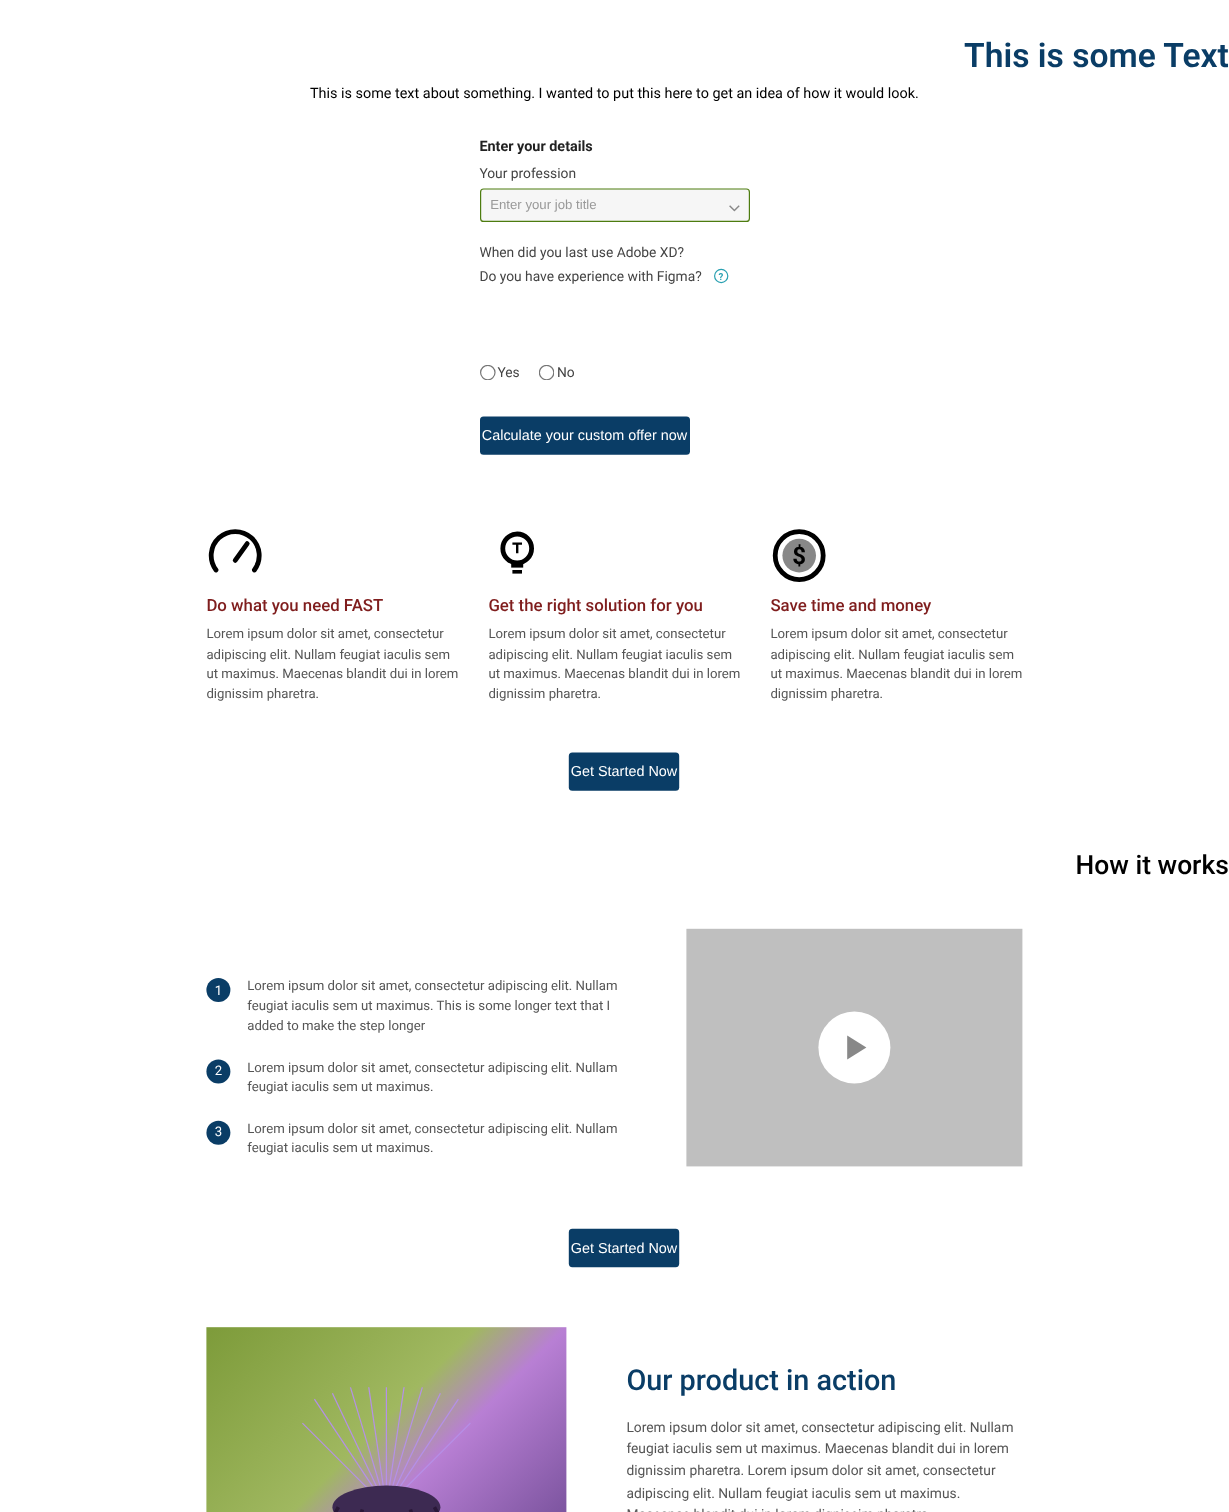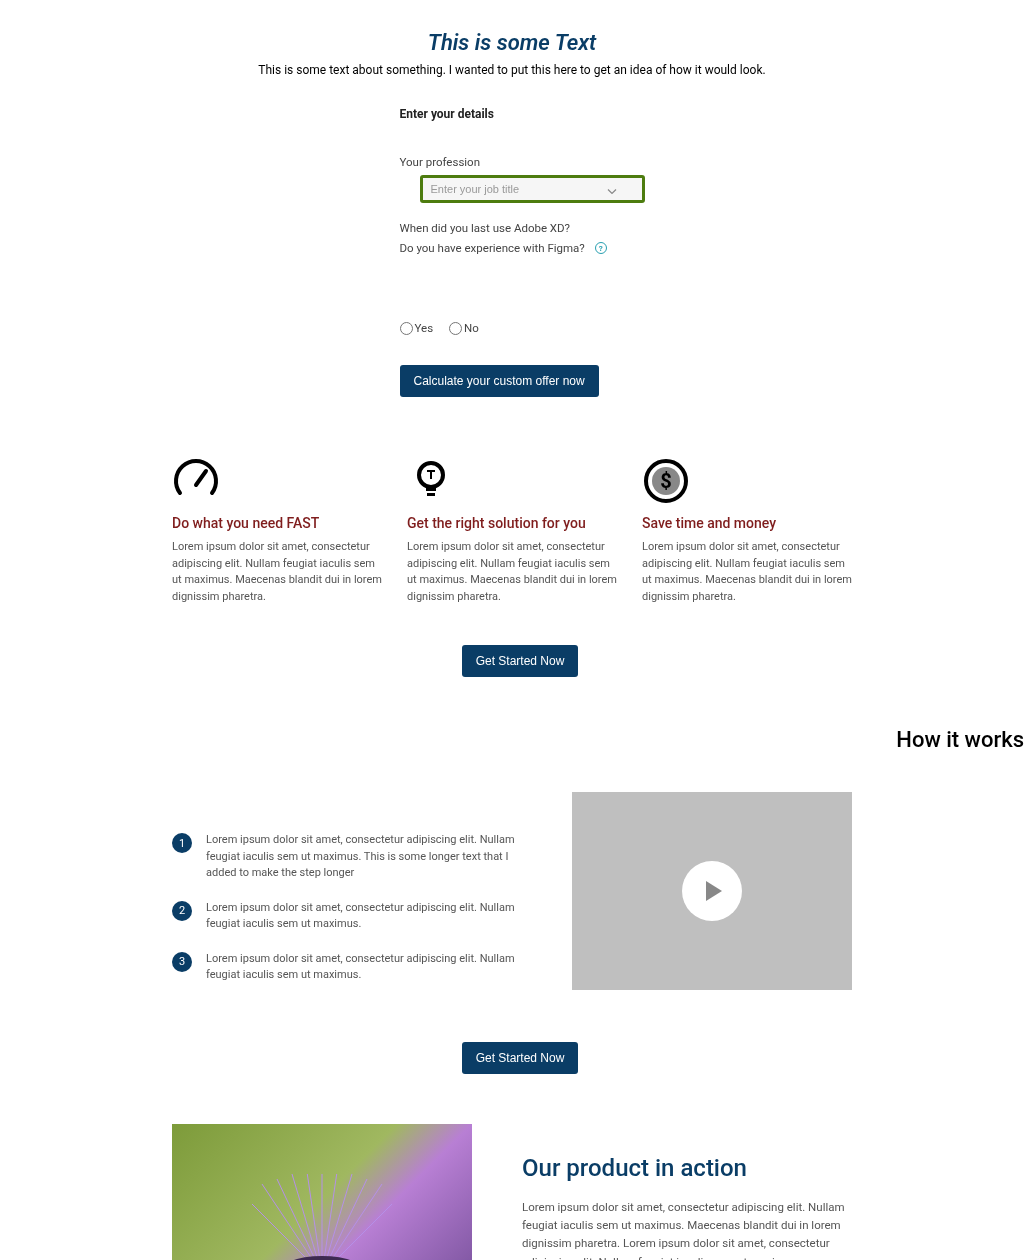--- a/index.html
+++ b/index.html
@@ -4,63 +4,61 @@
 <style>
   * { box-sizing: border-box; }
   body {
     margin: 0;
     font-family: -apple-system, BlinkMacSystemFont, "Segoe UI", Roboto, "Helvetica Neue", Arial, sans-serif;
     background: #fff;
     color: #333;
     width: 1024px;
   }
   .hero-title {
-    text-align: center;
+    text-align: right;
     color: #0a3d66;
-    font-size: 22px;
+    font-size: 28px;
     font-weight: 600;
     margin-top: 30px;
     margin-bottom: 8px;
-    font-style: italic;
   }
   .hero-sub {
     text-align: center;
     font-size: 12px;
     color: #000000;
     margin-bottom: 30px;
   }
   .form-box {
     width: 225px;
     margin: 0 auto 60px auto;
   }
   .form-title {
     font-size: 12px;
     font-weight: 700;
     color: #222;
-    margin-bottom: 34px;
+    margin-bottom: 8px;
   }
   .field-label {
     font-size: 11.5px;
     color: #444;
     margin-bottom: 6px;
   }
   .input-wrap {
     position: relative;
     margin-bottom: 18px;
   }
   .text-input {
     width: 100%;
     height: 28px;
-    border: 3px solid #4d7c0f;
+    border: 1px solid #4d7c0f;
     background: #F6F6F6;
     border-radius: 3px;
     padding: 11px 8px;
     font-size: 11px;
     color: #888;
-    margin-left: 20px;
   }
   .text-input::placeholder { color: #999; }
   .chevron {
     position: absolute;
     right: 8px;
     top: 50%;
     transform: translateY(-50%);
     pointer-events: none;
   }
   .radio-row {
@@ -88,21 +86,21 @@
     color: #444;
     margin-top: 6px;
     margin-bottom: 30px;
   }
   .radios label { display: flex; align-items: flex-end; gap: 2px; margin-top: 44px; }
   input[type=radio] { margin: 0; }
   .btn {
     background: #0a3d66;
     color: #fff;
     border: none;
-    padding: 9px 14px;
+    padding: 9px 2px;
     font-size: 12px;
     border-radius: 3px;
     cursor: pointer;
     font-weight: 500;
   }
   .features {
     display: flex;
     justify-content: space-between;
     width: 680px;
     margin: 0 auto;

